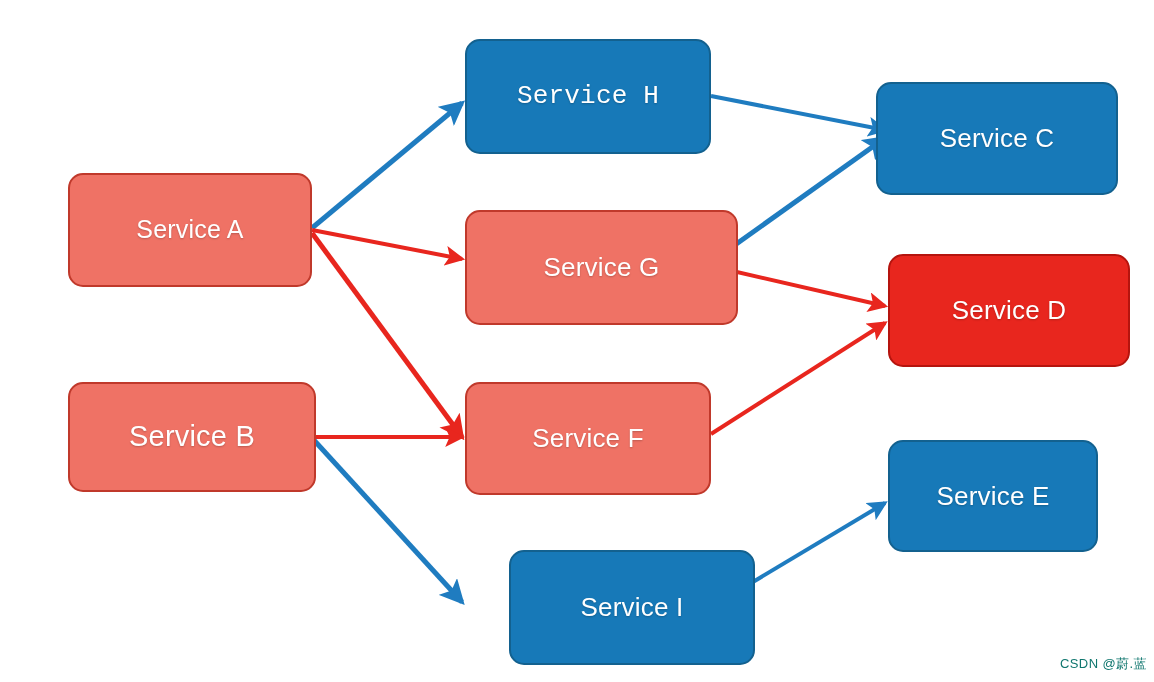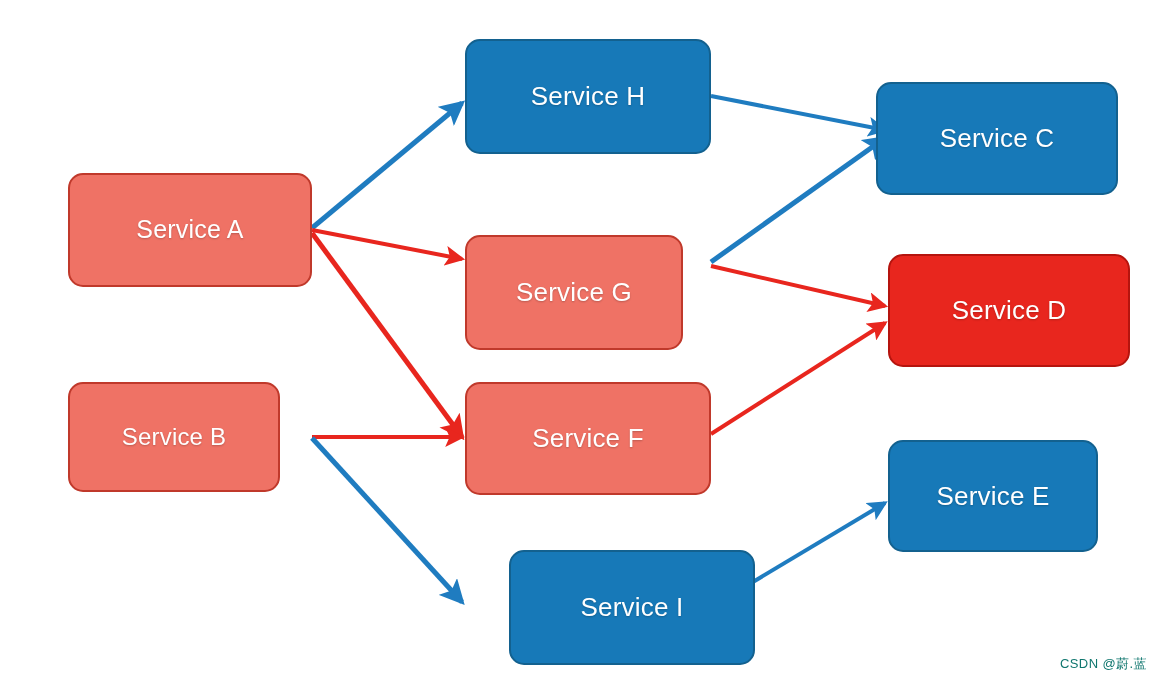--- a/index.html
+++ b/index.html
@@ -75,27 +75,27 @@
         <line x1="711" y1="266" x2="885" y2="306" stroke="#E8261E" stroke-width="4" stroke-linecap="butt" marker-end="url(#arrow-red)"></line>
         <line x1="711" y1="434" x2="885" y2="323" stroke="#E8261E" stroke-width="4" stroke-linecap="butt" marker-end="url(#arrow-red)"></line>
         <line x1="711" y1="607" x2="885" y2="503" stroke="#1F7CC0" stroke-width="4" stroke-linecap="butt" marker-end="url(#arrow-blue)"></line>
       </g>
   </svg>
 
   <div id="node-layer">
       <div class="node" style="left: 68px; top: 173px; width: 244px; height: 114px; background: rgb(239, 114, 101); border: 2px solid rgb(192, 57, 43); font-size: 25px;">
         <span class="node-label">Service A</span>
       </div>
-      <div class="node" style="left: 68px; top: 382px; width: 212px; height: 110px; background: rgb(239, 114, 101); border: 2px solid rgb(192, 57, 43); font-size: 24px;">
+      <div class="node" style="left: 68px; top: 382px; width: 248px; height: 110px; background: rgb(239, 114, 101); border: 2px solid rgb(192, 57, 43); font-size: 29px;">
         <span class="node-label">Service B</span>
       </div>
-      <div class="node" style="left: 465px; top: 39px; width: 246px; height: 115px; background: rgb(23, 121, 184); border: 2px solid rgb(19, 97, 143); font-size: 26px;">
+      <div class="node" style="left: 465px; top: 39px; width: 246px; height: 115px; background: rgb(23, 121, 184); border: 2px solid rgb(19, 97, 143); font-size: 26px; font-family: Liberation Mono, monospace;">
         <span class="node-label">Service H</span>
       </div>
-      <div class="node" style="left: 465px; top: 210px; width: 218px; height: 115px; background: rgb(239, 114, 101); border: 2px solid rgb(192, 57, 43); font-size: 26px; margin-top: 25px;">
+      <div class="node" style="left: 465px; top: 210px; width: 273px; height: 115px; background: rgb(239, 114, 101); border: 2px solid rgb(192, 57, 43); font-size: 26px;">
         <span class="node-label">Service G</span>
       </div>
       <div class="node" style="left: 465px; top: 382px; width: 246px; height: 113px; background: rgb(239, 114, 101); border: 2px solid rgb(192, 57, 43); font-size: 26px; justify-content: center;">
         <span class="node-label">Service F</span>
       </div>
       <div class="node" style="left: 465px; top: 550px; width: 246px; height: 115px; background: rgb(23, 121, 184); border: 2px solid rgb(19, 97, 143); font-size: 26px; margin-left: 44px;">
         <span class="node-label">Service I</span>
       </div>
       <div class="node" style="left: 876px; top: 82px; width: 242px; height: 113px; background: rgb(23, 121, 184); border: 2px solid rgb(19, 97, 143); font-size: 26px;">
         <span class="node-label">Service C</span>

